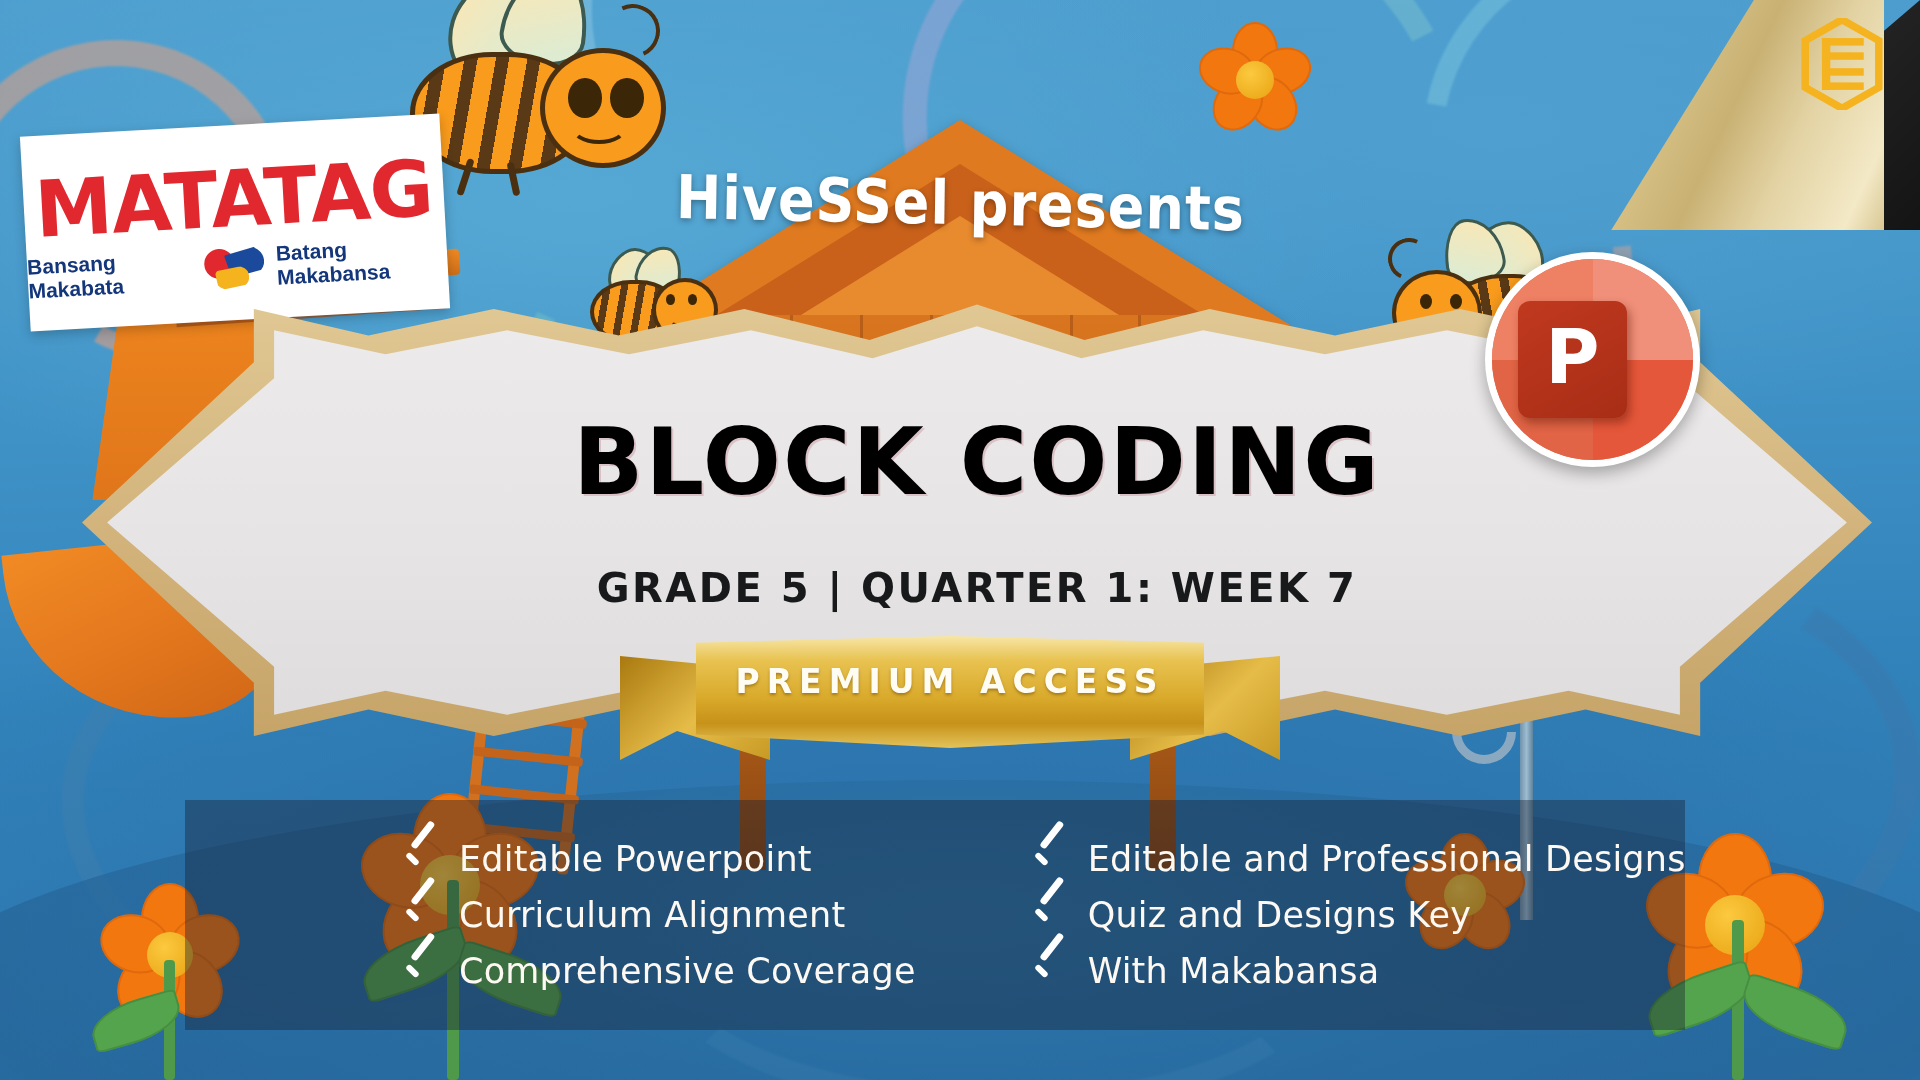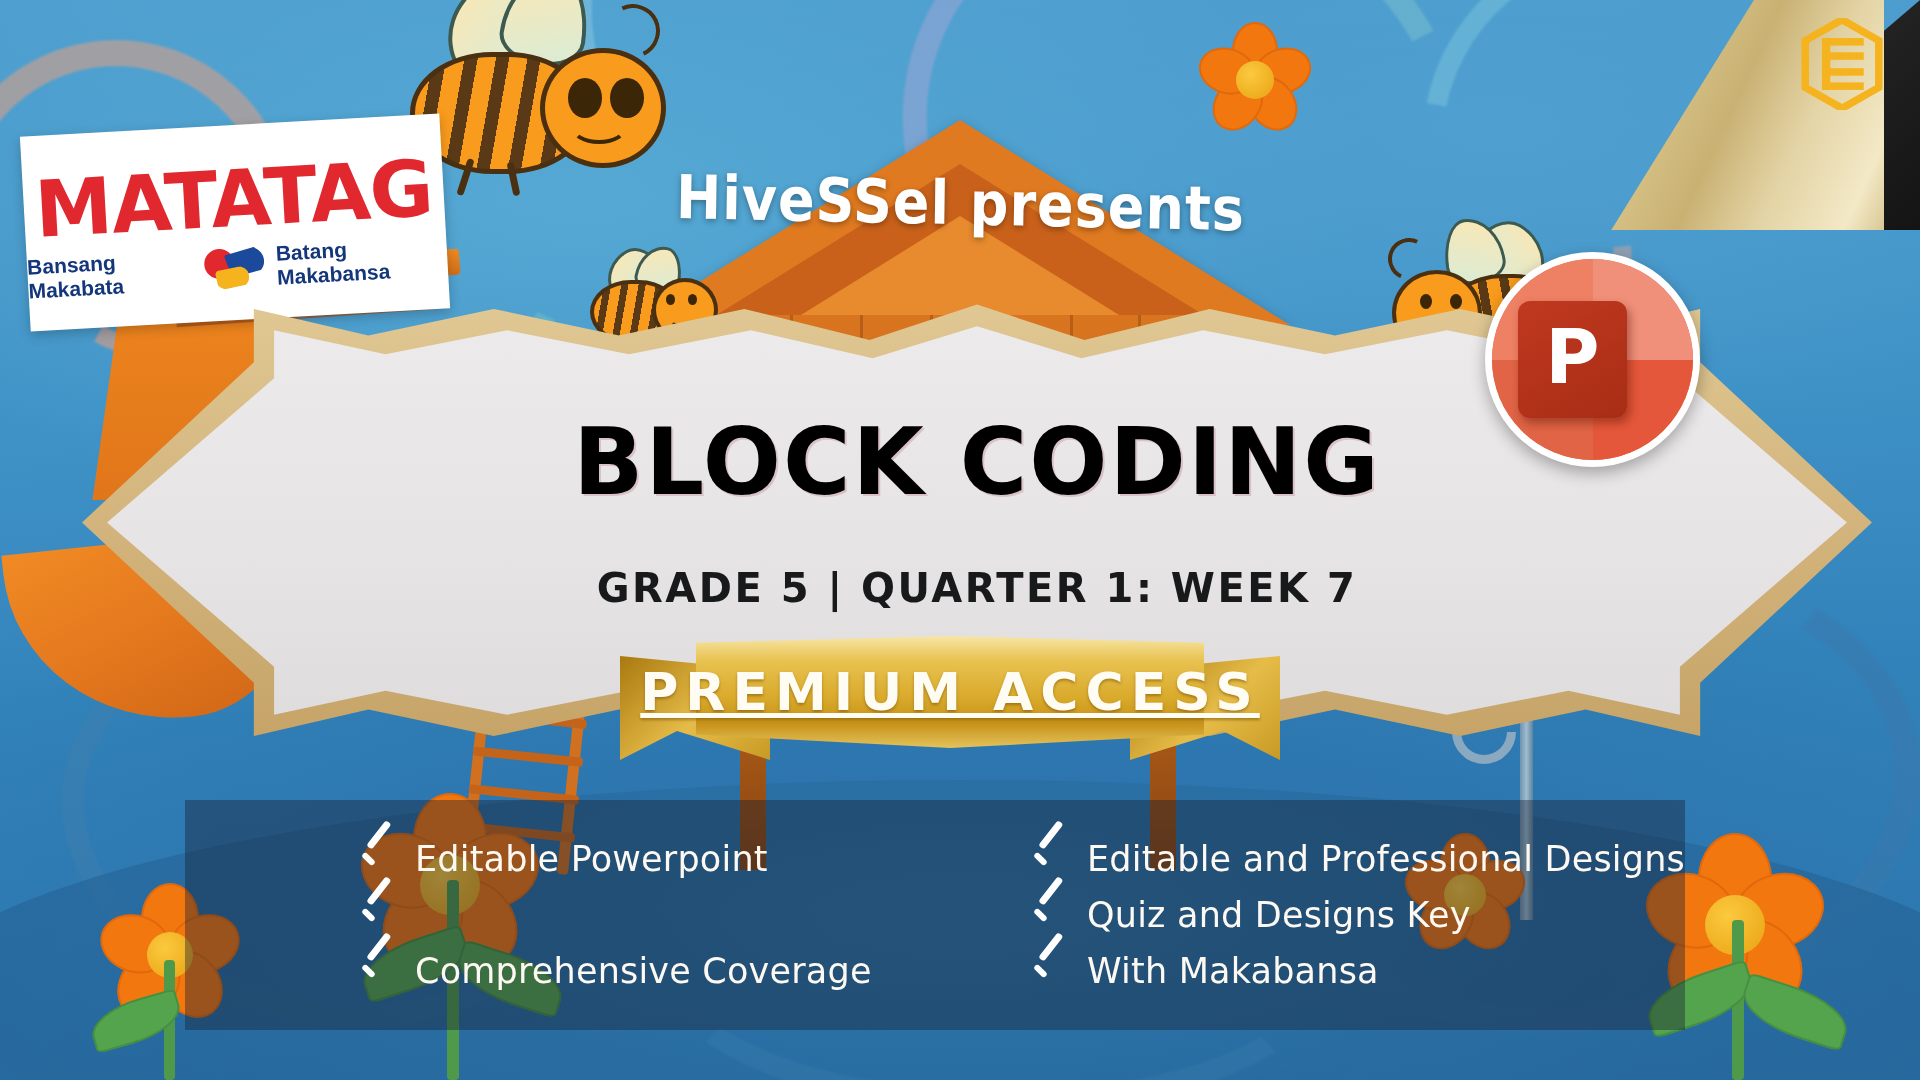--- a/index.html
+++ b/index.html
@@ -267,33 +267,32 @@
   .ribbon .tail.l{left:0;clip-path:polygon(0 0,100% 14%,100% 100%,38% 72%,0 100%);}
   .ribbon .tail.r{right:0;clip-path:polygon(0 14%,100% 0,100% 100%,62% 72%,0 100%);}
   .ribbon .band{
     position:absolute;left:76px;right:76px;top:0;height:112px;
     background:linear-gradient(180deg,#f7e6a6 0%,#e8c250 22%,#d9aa2b 55%,#c79219 78%,#e3c35b 100%);
     clip-path:polygon(0 6%,50% 0,100% 6%,100% 88%,50% 100%,0 88%);
     box-shadow:0 6px 14px rgba(0,0,0,.28);
   }
   .ribbon .label{
     position:absolute;left:0;right:0;top:26px;text-align:center;
-    font-family:"DejaVu Sans",sans-serif;font-weight:bold;font-size:52px;
+    font-family:"DejaVu Sans",sans-serif;font-weight:bold;font-size:33px;
     color:#fffdf3;letter-spacing:7px;
     text-shadow:0 2px 3px rgba(120,80,0,.55);
-    text-decoration:underline;
   }
 
   
   .features{
     position:absolute;left:185px;top:800px;width:1500px;height:230px;
     background:rgba(22,30,48,.40);
     display:flex;align-items:center;
   }
-  .fcol{flex:1;display:flex;flex-direction:column;gap:10px;}
+  .fcol{flex:1;display:flex;flex-direction:column;gap:10px;margin-left:44px;}
   .fcol.left{padding-left:170px;}
   .fcol.right{padding-left:68px;}
   .fitem{display:flex;align-items:center;gap:14px;}
   .check{
     flex:0 0 auto;width:46px;height:46px;position:relative;
   }
   .check::before{
     content:"";position:absolute;left:6px;top:20px;width:15px;height:6px;
     background:#fff;border-radius:3px;transform:rotate(45deg);
   }
@@ -534,20 +533,21 @@
   </div>
 
   <div class="features">
     <div class="fcol left">
       <div class="fitem">
         <span class="check"></span>
         <span class="ftext">Editable Powerpoint</span>
       </div>
       <div class="fitem">
         <span class="check"></span>
+        <span class="ftext">Curriculum Alignment</span>
       </div>
       <div class="fitem">
         <span class="check"></span>
         <span class="ftext">Comprehensive Coverage</span>
       </div>
     </div>
     <div class="fcol right">
       <div class="fitem">
         <span class="check"></span>
         <span class="ftext">Editable and Professional Designs</span>

